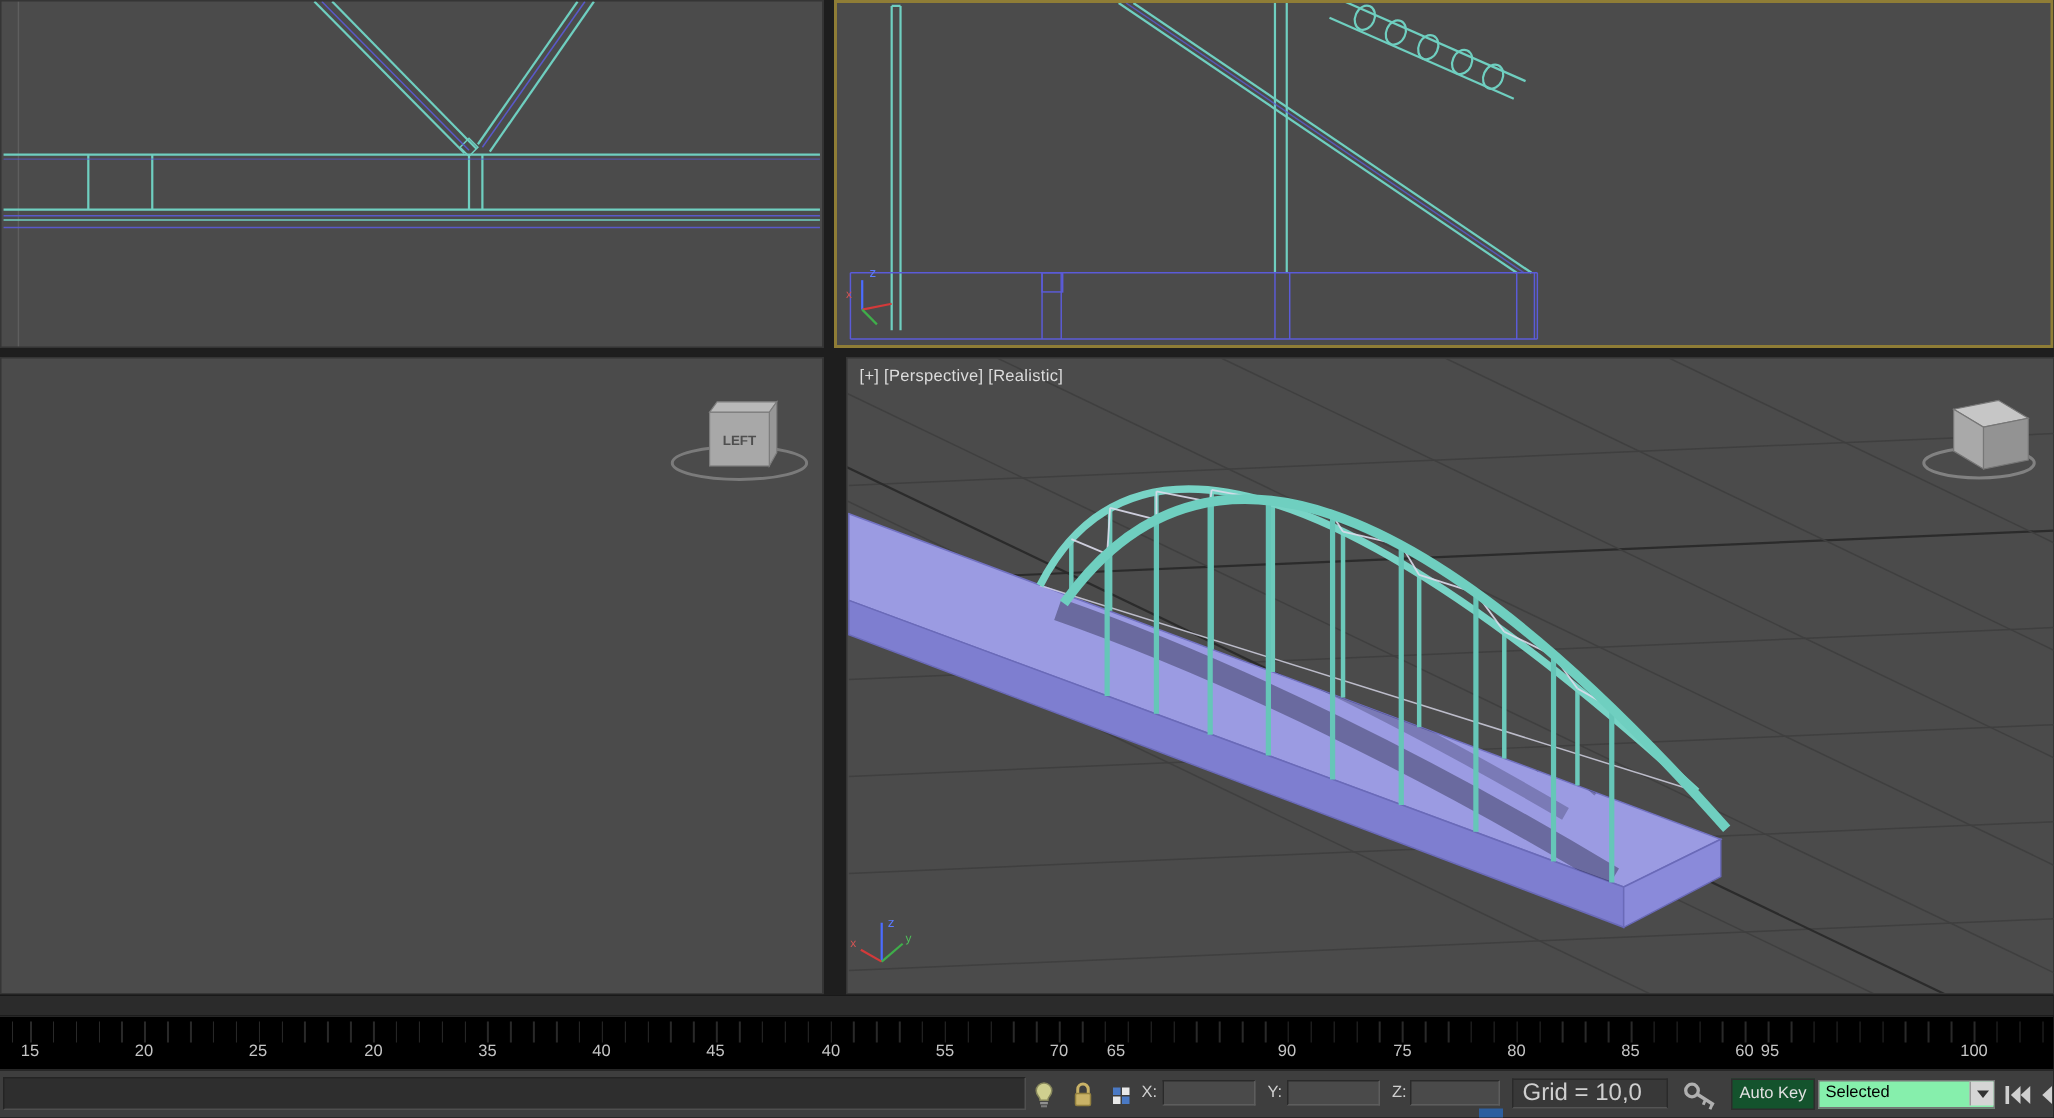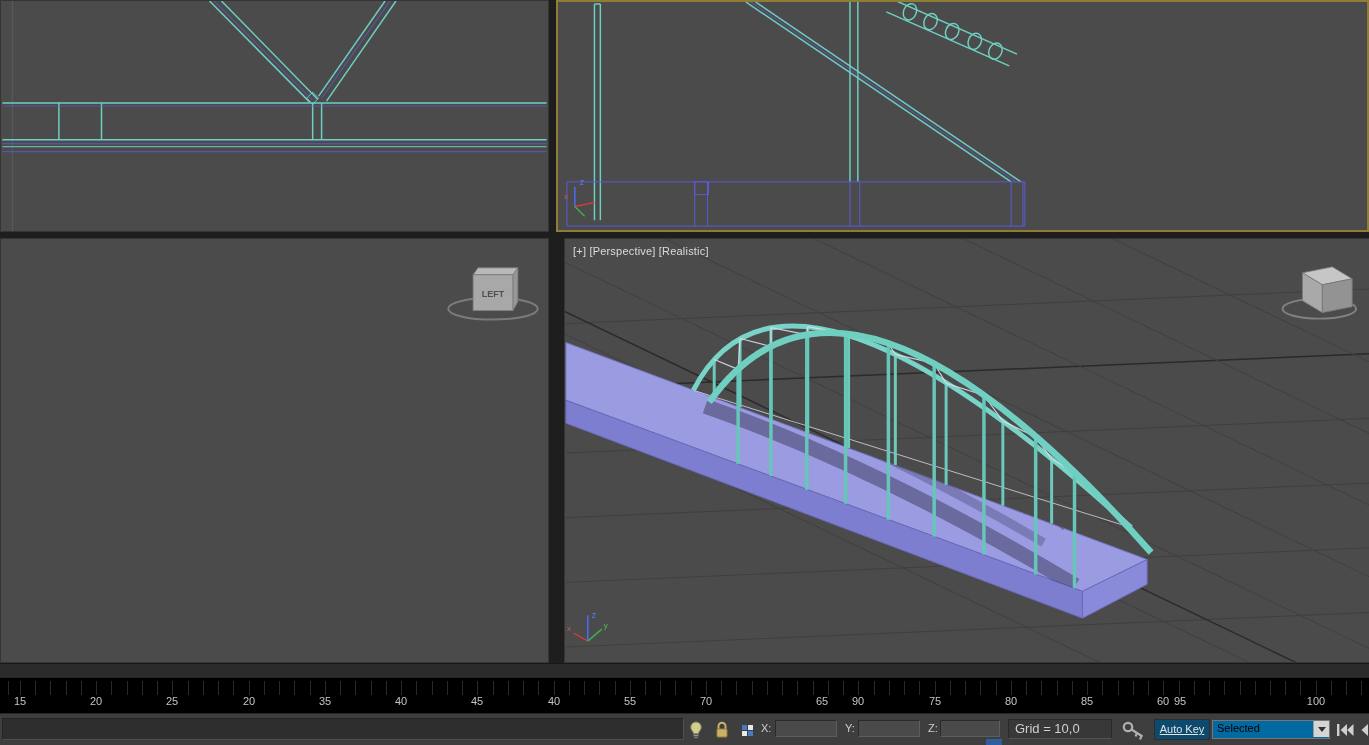--- a/index.html
+++ b/index.html
@@ -27,26 +27,26 @@
   .statusbar{position:absolute;left:0;top:713px;width:1369px;height:32px;background:#3e3e3e;
              border-top:1px solid #272727;box-sizing:border-box;}
   .prompt{position:absolute;left:2px;top:4px;width:682px;height:22px;background:#2e2e2e;
           border:1px solid #242424;border-bottom-color:#4f4f4f;border-right-color:#4f4f4f;box-sizing:border-box;}
   .sb-icon{position:absolute;top:5px;width:20px;height:22px;display:flex;align-items:center;justify-content:center;}
   .sb-label{position:absolute;top:8px;font-size:11px;color:#cfcfcf;}
   .coordfield{position:absolute;top:6px;width:62px;height:17px;background:#4a4a4a;
           border:1px solid #2a2a2a;border-bottom-color:#5d5d5d;border-right-color:#5d5d5d;
           color:#ddd;font-size:11px;padding:0 3px;box-sizing:border-box;outline:none;}
   .gridbox{position:absolute;left:1008px;top:5px;width:104px;height:20px;background:#383838;
-          border:1px solid #2a2a2a;border-bottom-color:#545454;color:#cfcfcf;font-size:13px;
+          border:1px solid #2a2a2a;border-bottom-color:#545454;color:#cfcfcf;font-size:16px;
           line-height:18px;padding-left:6px;box-sizing:border-box;}
-  .autokey{position:absolute;left:1154px;top:5px;width:56px;height:21px;background:#0c4a6e;
+  .autokey{position:absolute;left:1154px;top:5px;width:56px;height:21px;background:#14532d;
           border:1px solid #2d2d2d;color:#e2e2e2;font-size:11px;text-align:center;line-height:19px;
-          box-sizing:border-box;cursor:default;text-decoration:underline;}
-  .combo{position:absolute;left:1212px;top:6px;width:118px;height:19px;background:#0369a1;
+          box-sizing:border-box;cursor:default;}
+  .combo{position:absolute;left:1212px;top:6px;width:118px;height:19px;background:#86efac;
           border:1px solid #767676;box-sizing:border-box;}
   .combo .txt{position:absolute;left:4px;top:1px;font-size:11px;color:#000;}
   .combo .btn{position:absolute;right:0;top:0;width:16px;height:16px;background:#d5d5d5;
           border-left:1px solid #9a9a9a;box-sizing:border-box;}
   .combo .btn::after{content:"";position:absolute;left:4px;top:6px;border-left:4px solid transparent;
           border-right:4px solid transparent;border-top:5px solid #333;}
   .bluebox{position:absolute;left:986px;top:25px;width:16px;height:7px;background:#2d5f9f;}
 </style>
 </head>
 <body>
@@ -256,21 +256,21 @@
   <span class="num" style="left:20px">15</span>
   <span class="num" style="left:96px">20</span>
   <span class="num" style="left:172px">25</span>
   <span class="num" style="left:249px">20</span>
   <span class="num" style="left:325px">35</span>
   <span class="num" style="left:401px">40</span>
   <span class="num" style="left:477px">45</span>
   <span class="num" style="left:554px">40</span>
   <span class="num" style="left:630px">55</span>
   <span class="num" style="left:706px">70</span>
-  <span class="num" style="left:822px">65</span>
+  <span class="num" style="left:744px">65</span>
   <span class="num" style="left:858px">90</span>
   <span class="num" style="left:935px">75</span>
   <span class="num" style="left:1011px">80</span>
   <span class="num" style="left:1087px">85</span>
   <span class="num" style="left:1163px">60</span>
   <span class="num" style="left:1180px">95</span>
   <span class="num" style="left:1316px">100</span>
 </div>
 
 <div class="statusbar">

